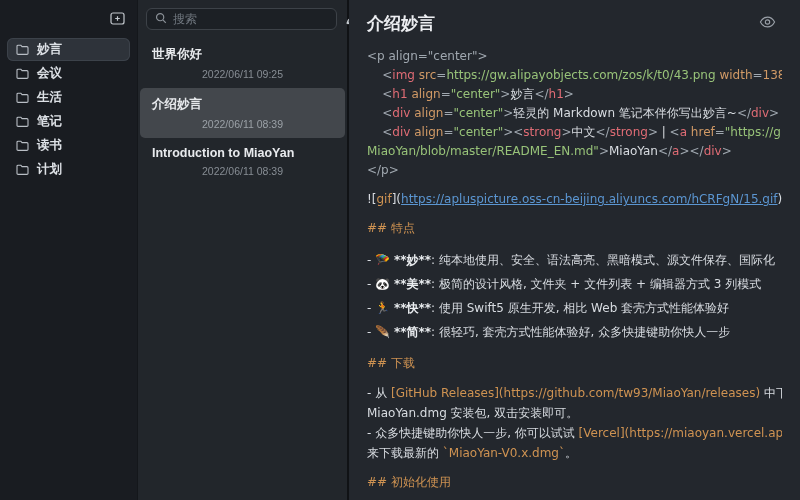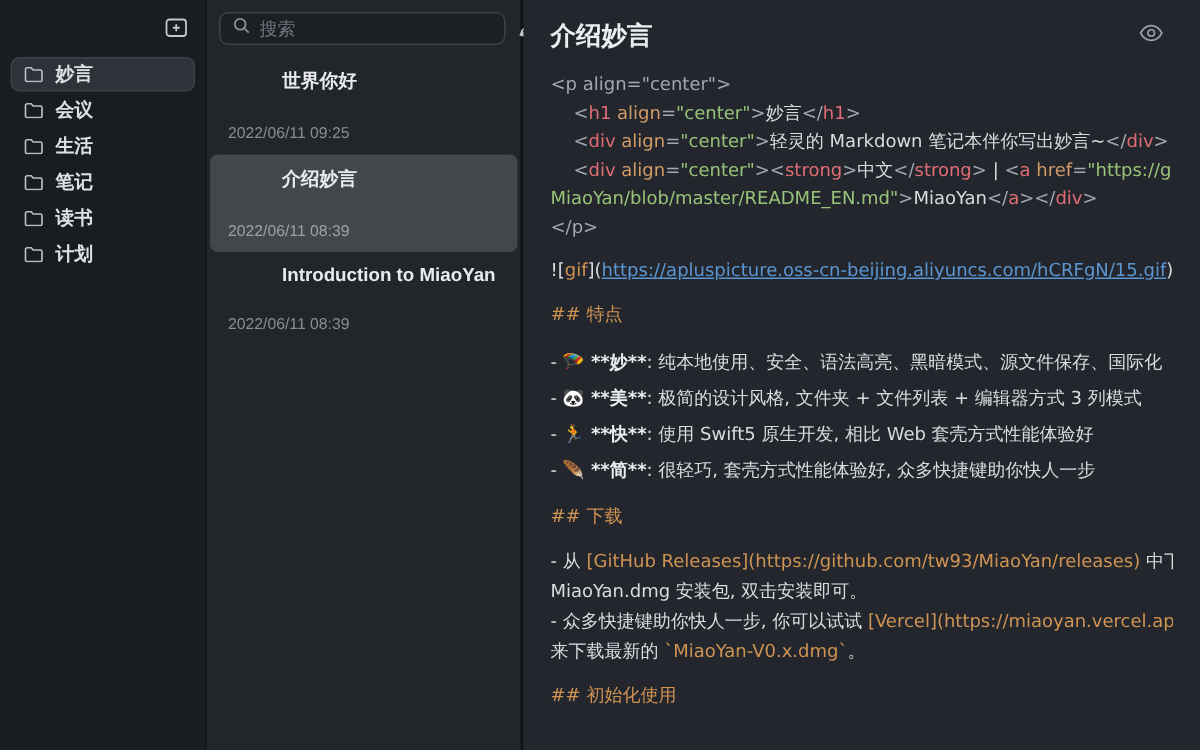--- a/index.html
+++ b/index.html
@@ -62,22 +62,22 @@
   }
   .searchbox svg { flex-shrink:0; }
   .searchbox input {
     flex:1; min-width:0; background:transparent; border:none; outline:none;
     color:#cfd3d8; font-size:12px; font-family:"Liberation Sans", sans-serif;
   }
   .searchbox input::placeholder { color:#6f767e; }
   .note-list { padding:2px 2px 0 2px; }
   .note-item { padding:8px 12px; border-radius:5px; cursor:default; }
   .note-item.selected { background:#43474c; }
-  .note-title { font-size:12.5px; font-weight:700; color:#e8eaed;margin-left:36px; }
-  .note-date { font-size:10.5px; color:#878d94; margin-top:20px; }
+  .note-title { font-size:12.5px; font-weight:700; color:#e8eaed; }
+  .note-date { font-size:10.5px; color:#878d94; margin-top:5px;text-align:center; }
   .note-item.selected .note-date { color:#9ba1a7; }
 
   
   .editor {
     flex:1; height:100%;
     background:#23272d;
     display:flex; flex-direction:column;
     overflow:hidden;
   }
   .editor-header {
@@ -217,20 +217,21 @@
         <span>
           <svg width="17" height="14" viewBox="0 0 18 14" fill="none" stroke="#9aa0a8" stroke-width="1.2">
             <path d="M1.5 7 C3.5 3.2 6 1.8 9 1.8 S14.5 3.2 16.5 7 C14.5 10.8 12 12.2 9 12.2 S3.5 10.8 1.5 7 Z"></path>
             <circle cx="9" cy="7" r="2.3"></circle>
           </svg>
         </span>
       </button>
     </div>
     <div class="editor-content">
         <div class="eline k-c"><span class="s-c">&lt;p align="center"&gt;</span></div>
+        <div class="eline k-c"><span class="s-c">    &lt;</span><span class="s-t">img</span><span class="s-c"> </span><span class="s-a">src</span><span class="s-c">=</span><span class="s-s">https://gw.alipayobjects.com/zos/k/t0/43.png</span><span class="s-c"> </span><span class="s-a">width</span><span class="s-c">=</span><span class="s-a">138</span></div>
         <div class="eline k-c"><span class="s-c">    &lt;</span><span class="s-t">h1</span><span class="s-c"> </span><span class="s-a">align</span><span class="s-c">=</span><span class="s-s">"center"</span><span class="s-c">&gt;</span><span class="s-w">妙言</span><span class="s-c">&lt;/</span><span class="s-t">h1</span><span class="s-c">&gt;</span></div>
         <div class="eline k-c"><span class="s-c">    &lt;</span><span class="s-t">div</span><span class="s-c"> </span><span class="s-a">align</span><span class="s-c">=</span><span class="s-s">"center"</span><span class="s-c">&gt;</span><span class="s-w">轻灵的 Markdown 笔记本伴你写出妙言~</span><span class="s-c">&lt;/</span><span class="s-t">div</span><span class="s-c">&gt;</span></div>
         <div class="eline k-c"><span class="s-c">    &lt;</span><span class="s-t">div</span><span class="s-c"> </span><span class="s-a">align</span><span class="s-c">=</span><span class="s-s">"center"</span><span class="s-c">&gt;</span><span class="s-c">&lt;</span><span class="s-t">strong</span><span class="s-c">&gt;</span><span class="s-w">中文</span><span class="s-c">&lt;/</span><span class="s-t">strong</span><span class="s-c">&gt;</span><span class="s-w"> | </span><span class="s-c">&lt;</span><span class="s-t">a</span><span class="s-c"> </span><span class="s-a">href</span><span class="s-c">=</span><span class="s-s">"https://github.com/tw93/</span></div>
         <div class="eline k-c"><span class="s-s">MiaoYan/blob/master/README_EN.md"</span><span class="s-c">&gt;</span><span class="s-w">MiaoYan</span><span class="s-c">&lt;/</span><span class="s-t">a</span><span class="s-c">&gt;</span><span class="s-c">&lt;/</span><span class="s-t">div</span><span class="s-c">&gt;</span></div>
         <div class="eline k-c"><span class="s-c">&lt;/p&gt;</span></div>
         <div class="eline k-b"></div>
         <div class="eline k-c"><span class="s-w">![</span><span class="s-o">gif</span><span class="s-w">](</span><span class="s-l">https://apluspicture.oss-cn-beijing.aliyuncs.com/hCRFgN/15.gif</span><span class="s-w">)</span></div>
         <div class="eline k-b"></div>
         <div class="eline k-c"><span class="s-o">## 特点</span></div>
         <div class="eline k-b"></div>

